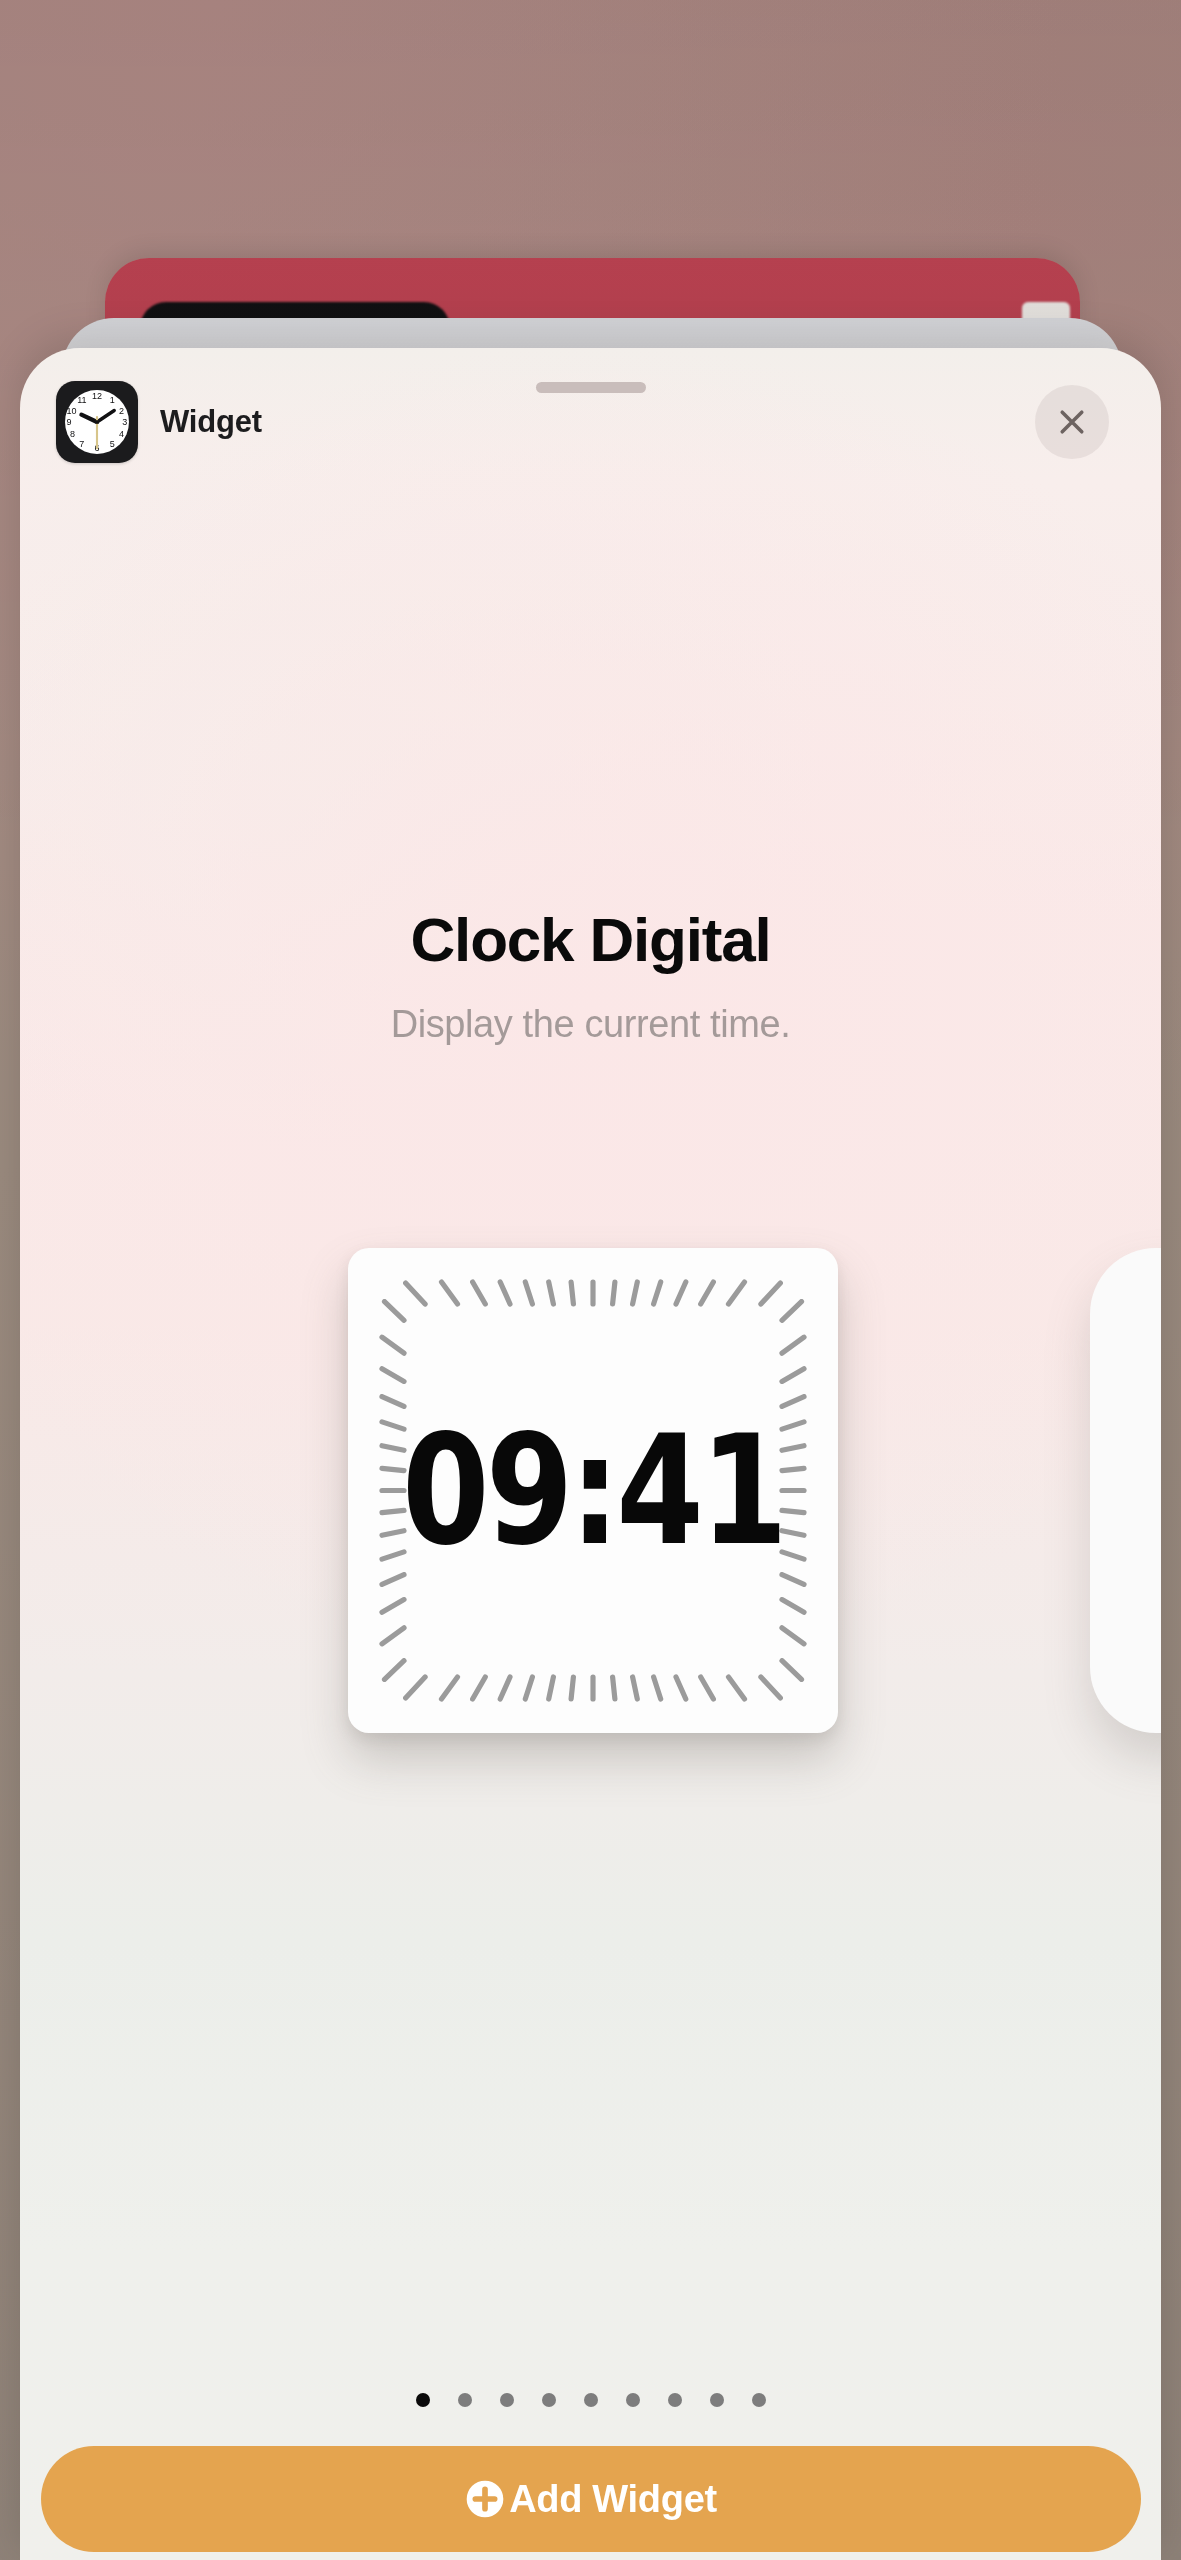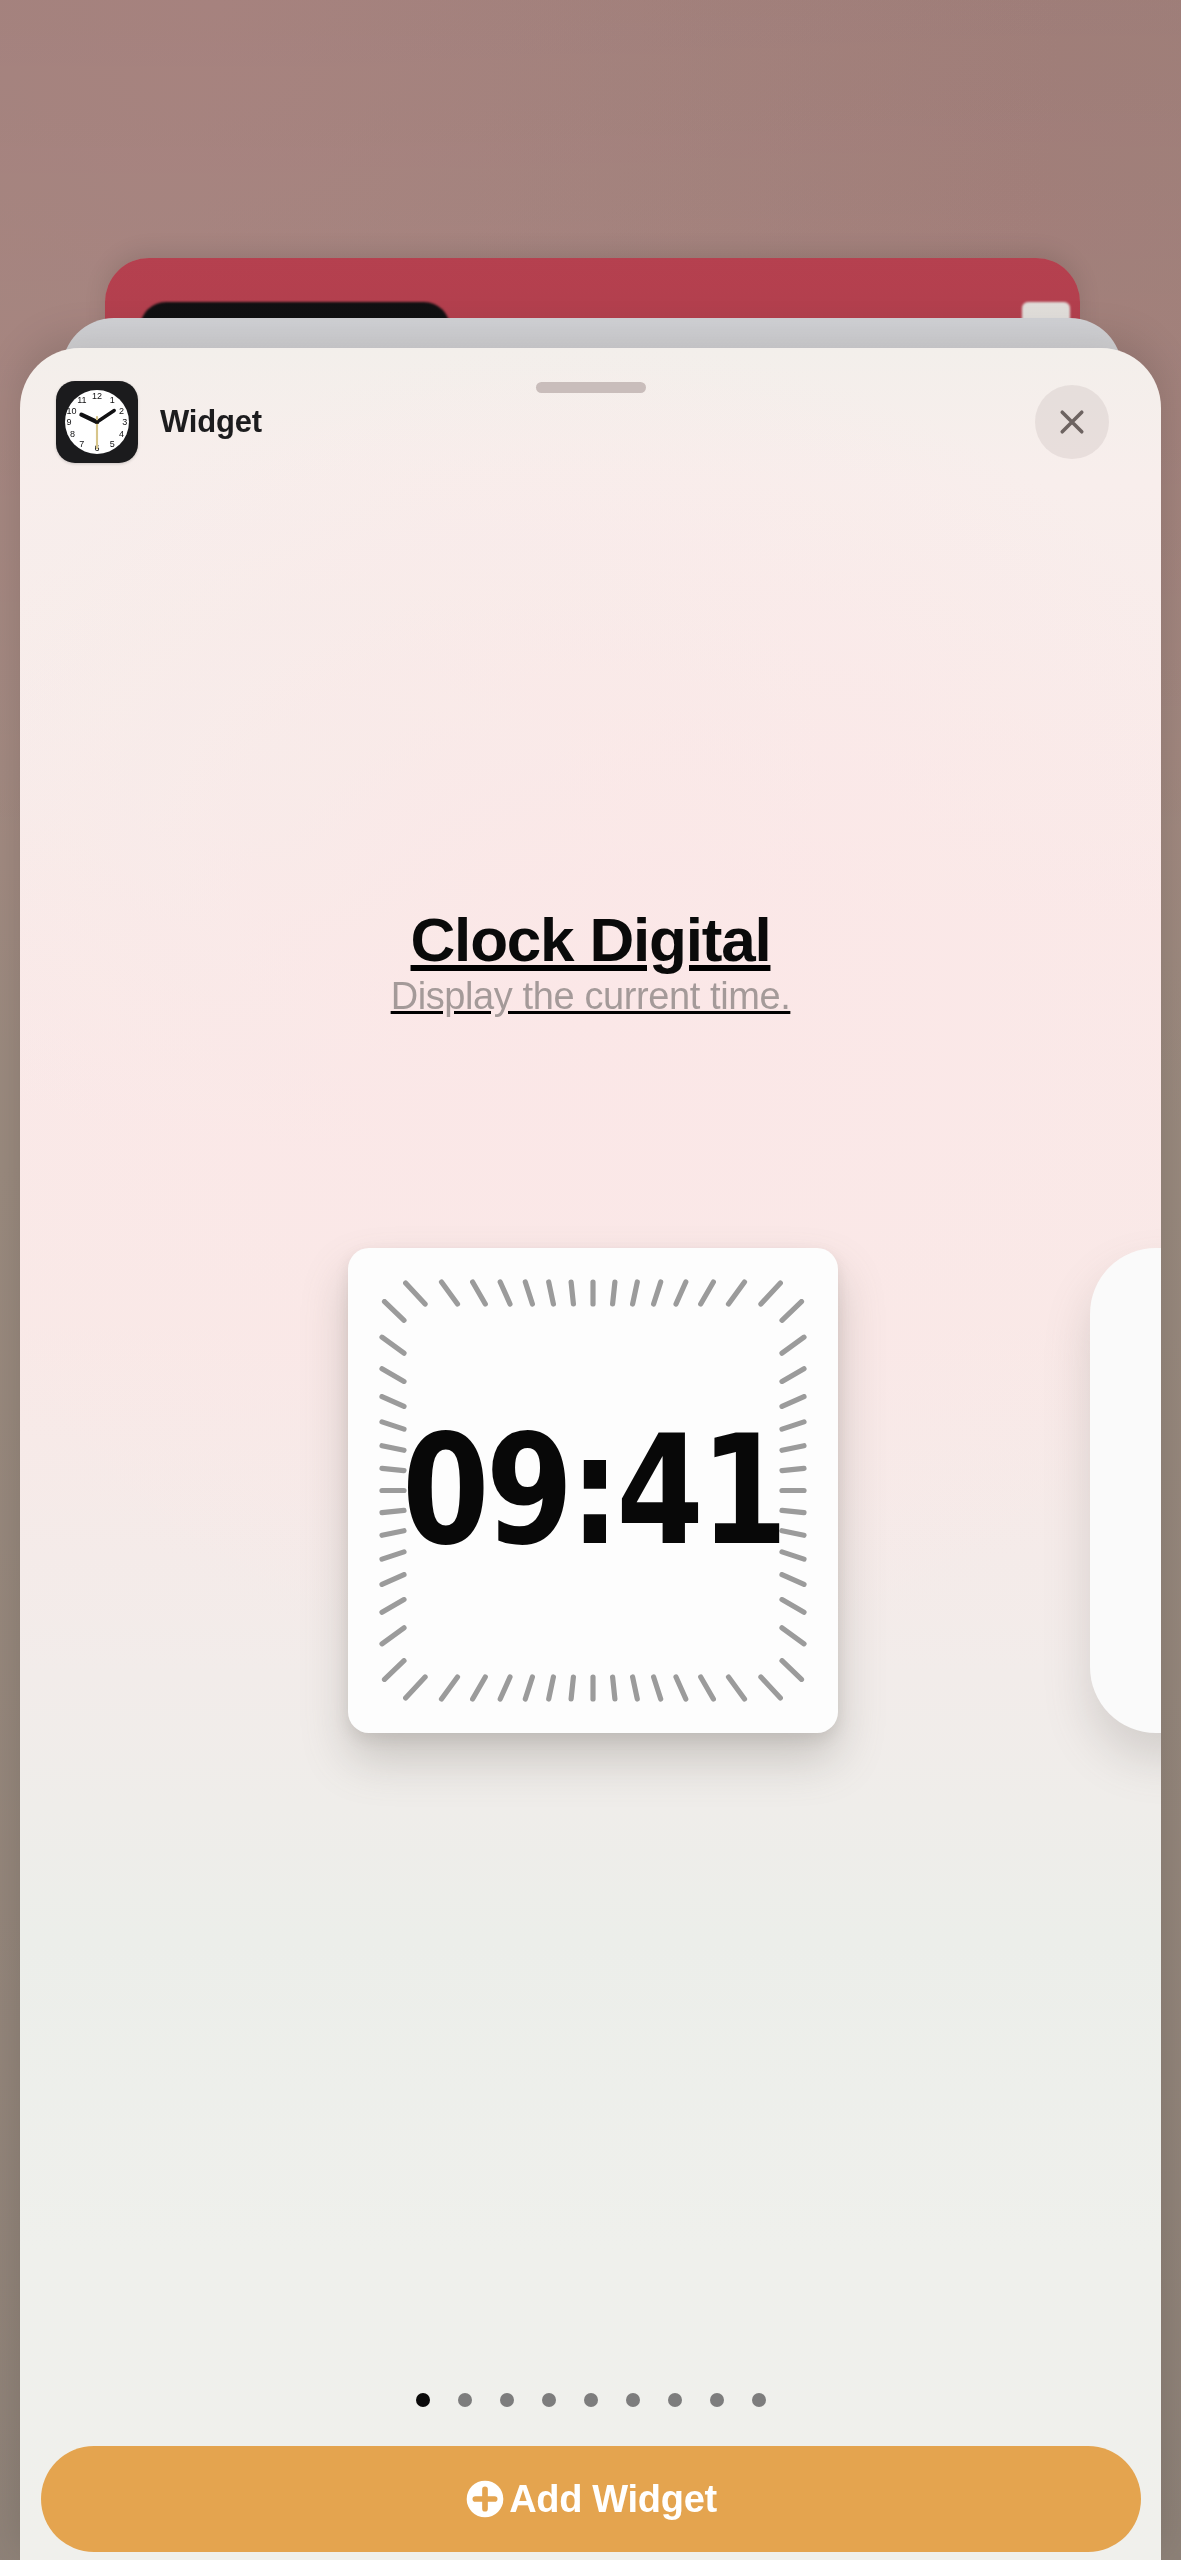--- a/index.html
+++ b/index.html
@@ -106,26 +106,27 @@
     margin-left:auto;
     width:74px; height:74px; border-radius:50%;
     background:rgba(160,140,140,.17);
     display:flex; align-items:center; justify-content:center;
     border:none; cursor:pointer;
   }
   #close-btn svg{ width:36px; height:36px; }
 
   
   #title-block{
-    position:absolute; left:0; top:556px; width:100%; text-align:center;text-decoration:underline;
+    position:absolute; left:0; top:556px; width:100%; text-align:center;
   }
   #widget-title{
     font-size:62px; font-weight:bold; color:#0a0a0a; letter-spacing:-1.2px;
   }
   #widget-subtitle{
+    margin-top:28px;
     font-size:38px; color:#a49a99; letter-spacing:-.4px;
   }
 
   
   #carousel{
     position:absolute; left:0; top:880px; width:100%; height:560px;
   }
 
   #widget-card{
     position:absolute; left:328px; top:20px;

